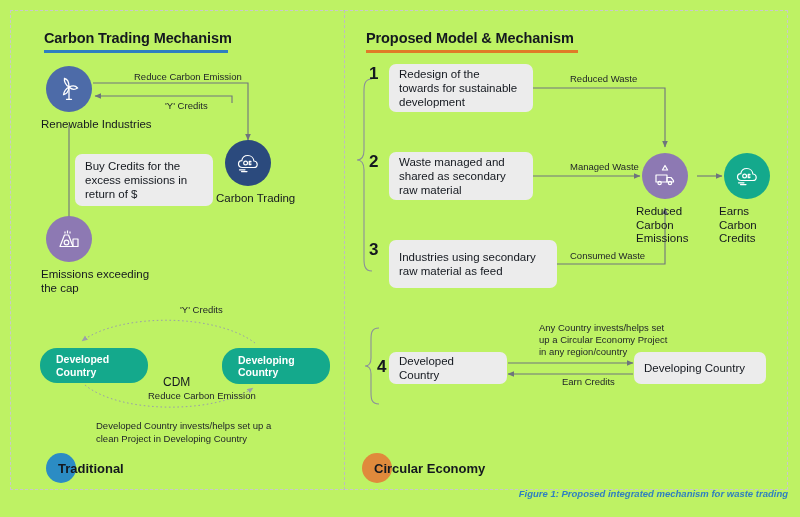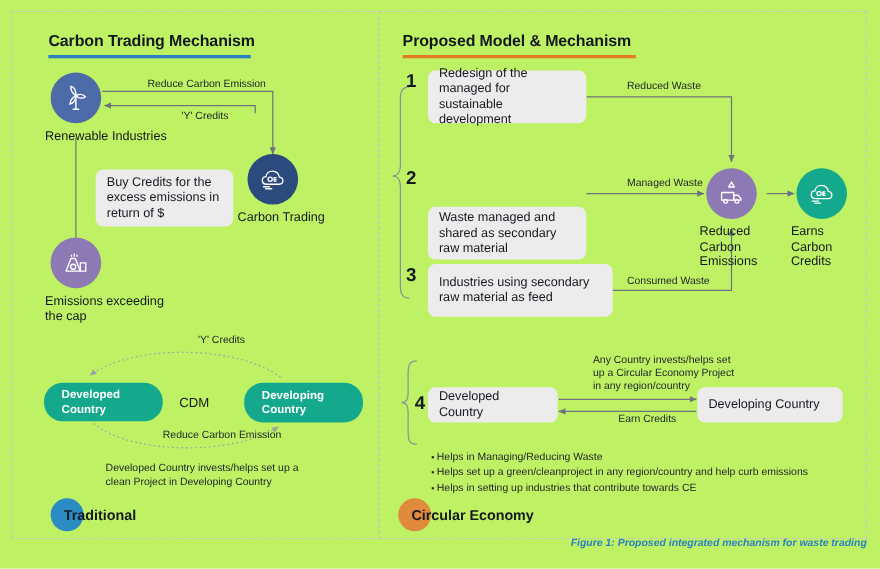--- a/index.html
+++ b/index.html
@@ -55,21 +55,21 @@
   .bullets{
     position:absolute;font-size:9.5px;color:#1d2127;line-height:14px;
   }
   .bullets div::before{content:"▪ ";font-size:8px;}
   .caption{
     position:absolute;font-style:italic;font-weight:bold;font-size:9.5px;
     color:#2e7fc1;text-align:right;
   }
   svg.layer{position:absolute;left:0;top:0;width:800px;height:517px;
     pointer-events:none;}
-  .cdm{position:absolute;font-size:12px;color:#14181f;font-weight:normal;}
+  .cdm{position:absolute;font-size:12px;color:#14181f;font-weight:normal;margin-top:16px;}
 </style>
 </head>
 <body>
 
 <div id="figure">
 
   <div class="outer-border"></div>
   <div class="divider"></div>
 
   <svg class="layer">
@@ -138,21 +138,21 @@
                  M15.2 15.6 L17 15.6"></path>
         <path d="M5.5 20.8 L11 20.8 M7.5 22.6 L13 22.6"></path>
       </g>
     </svg>
   </div>
   <div class="cap" style="left:216px;top:192px;">Carbon Trading</div>
 
   <div class="lbl" style="left:106px;top:71px;">Reduce Carbon Emission</div>
   <div class="lbl" style="left:137px;top:100px;">'Y' Credits</div>
 
-  <div class="greybox" style="left:87px;top:154px;width:125px;height:52px;">Buy Credits for the excess emissions in return of $</div>
+  <div class="greybox" style="left:75px;top:154px;width:138px;height:52px;">Buy Credits for the excess emissions in return of $</div>
 
   <div class="circ" style="left:46px;top:216px;width:46px;height:46px;background:#8d79b3;">
     <svg width="28" height="28" viewBox="0 0 28 28">
       <g fill="none" stroke="#ffffff" stroke-width="1.2" stroke-linejoin="round">
         <path d="M5 21.5 L9.5 10 L13.5 10 L18 21.5 z"></path>
         <path d="M18 21.5 L18 14 L23 14 L23 21.5 z"></path>
         <circle cx="11.5" cy="17.5" r="2.3"></circle>
         <path d="M10 6.5 L10 8.5 M12.5 5.5 L12.5 8.5 M15 6.5 L15 8.5"></path>
       </g>
     </svg>
@@ -175,25 +175,25 @@
 
   <div class="badge-wrap" style="left:46px;top:453px;">
     <span class="badge-dot" style="background:#2b8cc4;"></span>
     <span class="badge-text">Traditional</span>
   </div>
 
   <div class="panel-title" style="left:366px;top:30px;">Proposed Model &amp; Mechanism</div>
   <div class="title-rule" style="left:366px;top:50px;width:212px;background:#e07b27;"></div>
 
   <div class="num" style="left:369px;top:64px;">1</div>
-  <div class="greybox" style="left:389px;top:64px;width:144px;height:48px;">Redesign of the managed for sustainable development</div>
+  <div class="greybox" style="left:389px;top:64px;width:144px;height:48px;">Redesign of the towards for sustainable development</div>
   <div class="lbl" style="left:542px;top:73px;">Reduced Waste</div>
 
   <div class="num" style="left:369px;top:152px;">2</div>
-  <div class="greybox" style="left:389px;top:152px;width:144px;height:48px;margin-top:36px;">Waste managed and shared as secondary raw material</div>
+  <div class="greybox" style="left:389px;top:152px;width:144px;height:48px;">Waste managed and shared as secondary raw material</div>
   <div class="lbl" style="left:542px;top:161px;">Managed Waste</div>
 
   <div class="num" style="left:369px;top:240px;">3</div>
   <div class="greybox" style="left:389px;top:240px;width:168px;height:48px;">Industries using secondary raw material as feed</div>
   <div class="lbl" style="left:542px;top:250px;">Consumed Waste</div>
 
   <div class="circ" style="left:642px;top:153px;width:46px;height:46px;background:#8d79b3;">
     <svg width="30" height="30" viewBox="0 0 30 30">
       <g fill="none" stroke="#ffffff" stroke-width="1.2" stroke-linejoin="round" stroke-linecap="round">
         <path d="M15 4.5 L17.6 9 L12.4 9 z"></path>
@@ -226,25 +226,20 @@
 Credits</div>
 
   <div class="num" style="left:377px;top:357px;">4</div>
   <div class="greybox" style="left:389px;top:352px;width:118px;height:32px;">Developed Country</div>
   <div class="greybox" style="left:634px;top:352px;width:132px;height:32px;">Developing Country</div>
   <div class="lbl" style="left:511px;top:322px;">Any Country invests/helps set
 up a Circular Economy Project
 in any region/country</div>
   <div class="lbl" style="left:534px;top:376px;">Earn Credits</div>
 
-  <div class="bullets" style="left:392px;top:409px;">
-    <div>Helps in Managing/Reducing Waste</div>
-    <div>Helps set up a green/cleanproject in any region/country and help curb emissions</div>
-    <div>Helps in setting up industries that contribute towards CE</div>
-  </div>
 
   <div class="badge-wrap" style="left:362px;top:453px;">
     <span class="badge-dot" style="background:#e08a3c;"></span>
     <span class="badge-text">Circular Economy</span>
   </div>
 
   <div class="caption" style="left:440px;top:488px;width:348px;">Figure 1: Proposed integrated mechanism for waste trading</div>
 
 </div>
 

